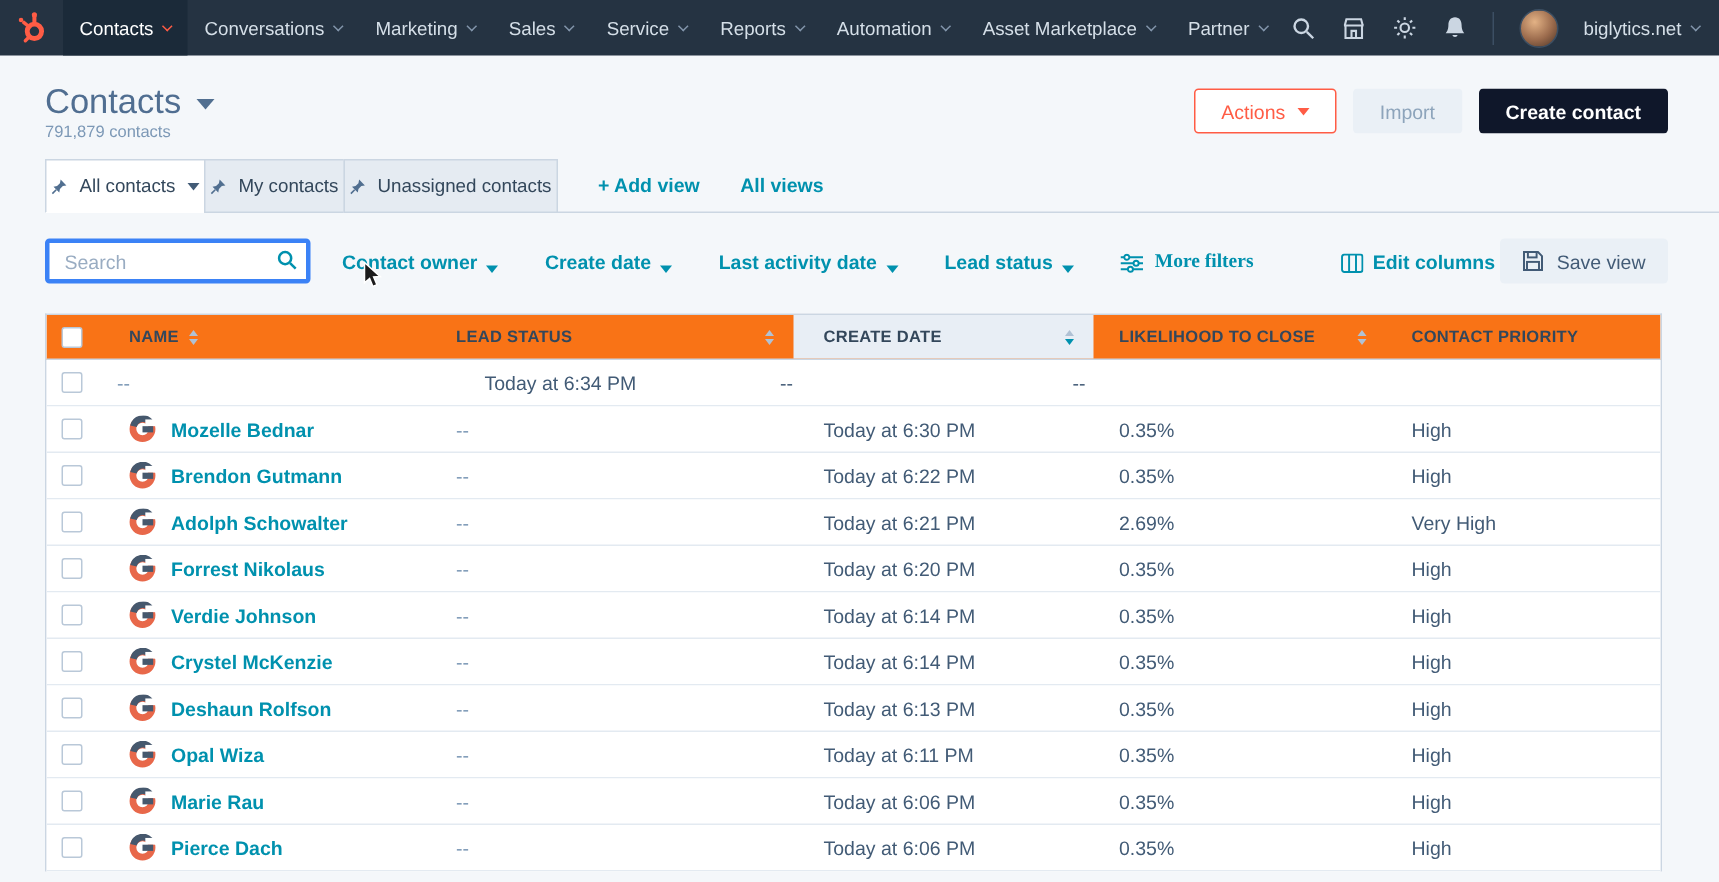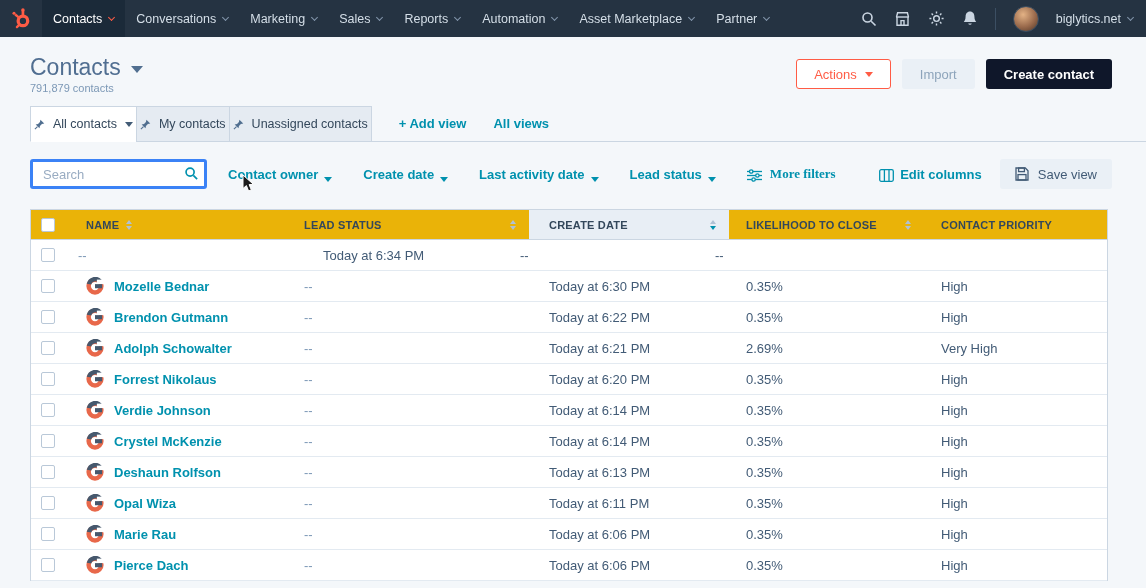--- a/index.html
+++ b/index.html
@@ -46,26 +46,26 @@
   .filter-row { display:flex; align-items:center; margin:17px 34px 0 30px; }
   .search-box { position:relative; width:177px; flex:none; }
   .search-input { width:100%; height:30px; border:3px solid #3b82f6; border-radius:3px; padding:0 30px 0 10px;
                   font-size:13px; color:#33475b; background:#fff; font-family:inherit; outline:none; }
   .search-input::placeholder { color:#99acc2; }
   .sicon { position:absolute; right:8px; top:7px; }
   .filter-dds { display:flex; gap:31px; margin-left:21px; }
   .filter-dd, .teal-link { color:#0091ae; font-size:13px; font-weight:bold; display:flex; align-items:flex-end; gap:6px; cursor:pointer; white-space:nowrap; }
   .filter-dd .caret { border-top-color:#0091ae; }
   .more-filters { margin-left:31px; gap:8px;font-family:Liberation Serif, serif; }
-  .filter-right { margin-left:auto; display:flex; align-items:center; gap:18px;padding-left:41px; }
+  .filter-right { margin-left:auto; display:flex; align-items:center; gap:3px;padding-left:41px; }
   .btn-saveview { height:30px; background:#eaf0f6; color:#425b76; font-size:13px; display:flex; align-items:center; gap:9px; padding:0 15px; border-radius:3px; cursor:pointer; }
 
   
   .table { margin:20px 0 0 30px; width:1078px; background:#fff; border:1px solid #cbd6e2; border-bottom:none; overflow:hidden; }
-  .thead { display:flex; height:30px; background:#eab308; border-bottom:1px solid #cbd6e2; }
+  .thead { display:flex; height:30px; background:#f97316; border-bottom:1px solid #cbd6e2; }
   .hcell { display:flex; align-items:center; font-size:11px; font-weight:bold; color:#33475b; letter-spacing:.2px; cursor:pointer; flex:none; }
   .hcell.between { justify-content:space-between; padding-right:13px; }
   .hcell.sorted { background:#e8eef5; }
   .sort { display:flex; flex-direction:column; align-items:center; }
   .tri { width:0; height:0; border-left:3.5px solid transparent; border-right:3.5px solid transparent; display:block; }
   .tri.up { border-bottom:4px solid #b0c1d4; margin-bottom:2px; }
   .tri.down { border-top:4px solid #b0c1d4; }
   .sorted .tri.down { border-top-color:#0091ae; }
   .c-check { width:34px; display:flex; align-items:center; justify-content:center; flex:none; }
   .c-name { width:226px; padding-left:21px; }
@@ -108,20 +108,24 @@
   </div>
       <div class="nav-item">
     <span>Marketing</span>
     <i class="chev"></i>
   </div>
       <div class="nav-item">
     <span>Sales</span>
     <i class="chev"></i>
   </div>
       <div class="nav-item">
+    <span>Service</span>
+    <i class="chev"></i>
+  </div>
+      <div class="nav-item">
     <span>Reports</span>
     <i class="chev"></i>
   </div>
       <div class="nav-item">
     <span>Automation</span>
     <i class="chev"></i>
   </div>
       <div class="nav-item">
     <span>Asset Marketplace</span>
     <i class="chev"></i>

